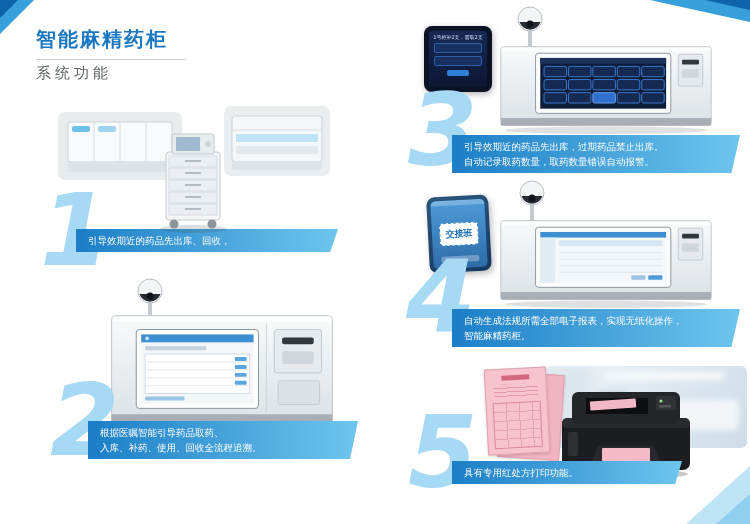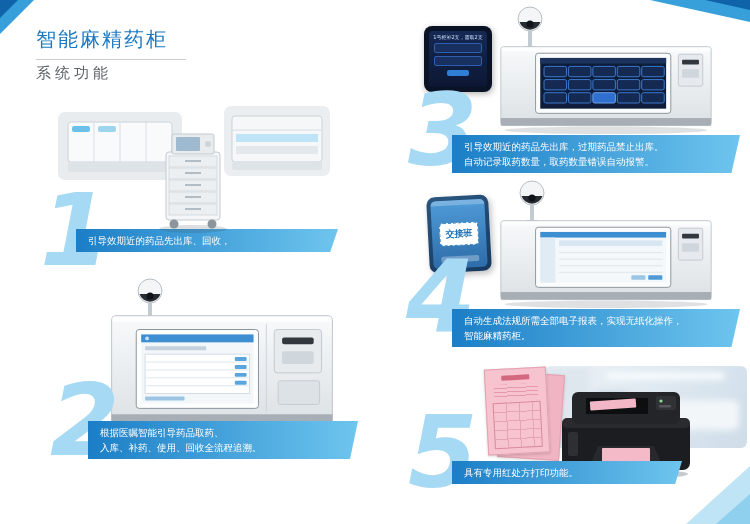--- a/index.html
+++ b/index.html
@@ -9,21 +9,21 @@
   section.feature{position:absolute;inset:0;pointer-events:none;}
 
   
   .corner{position:absolute;z-index:1;}
   .corner.tl{left:0;top:0;}
   .corner.tr{right:0;top:0;}
   .corner.br{right:0;bottom:0;}
 
   
   .titleblock{position:absolute;left:36px;top:26px;z-index:2;}
-  .page-title{margin:0;font-size:20px;font-weight:normal;color:#1a78c2;letter-spacing:2px;}
+  .page-title{margin:0;font-size:20px;font-weight:bold;color:#1a78c2;letter-spacing:2px;}
   .title-underline{width:150px;height:1px;background:#c9cdd1;margin:6px 0 4px 0;}
   .subtitle{font-size:15px;color:#5c6166;letter-spacing:4px;}
 
   
   .num{position:absolute;z-index:4;font-size:100px;line-height:.82;font-style:italic;
        font-weight:bold;color:#a6d9f3;}
 
   
   .banner{position:absolute;z-index:5;background:linear-gradient(90deg,#1b7ec6,#6ec5ee);
           color:#fff;font-size:9.5px;line-height:1.6;padding:4px 12px 4px 12px;

